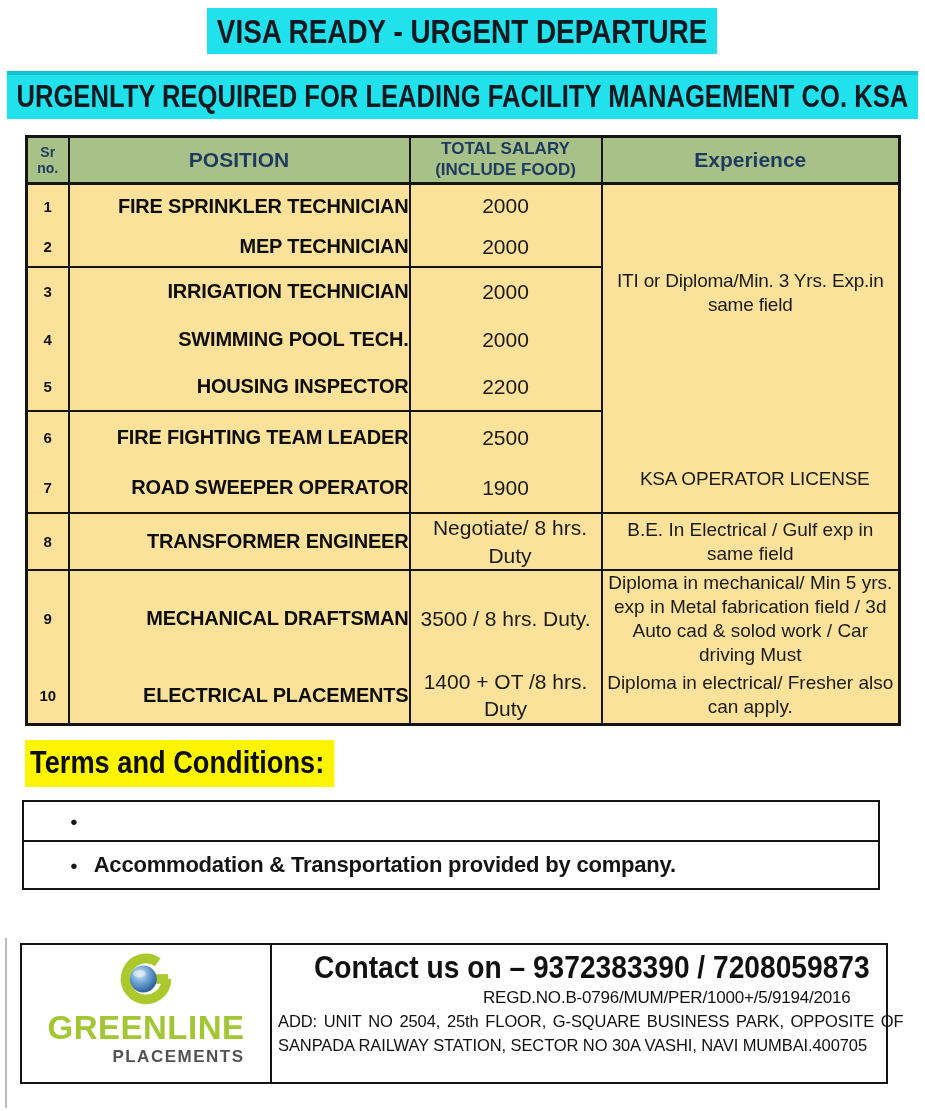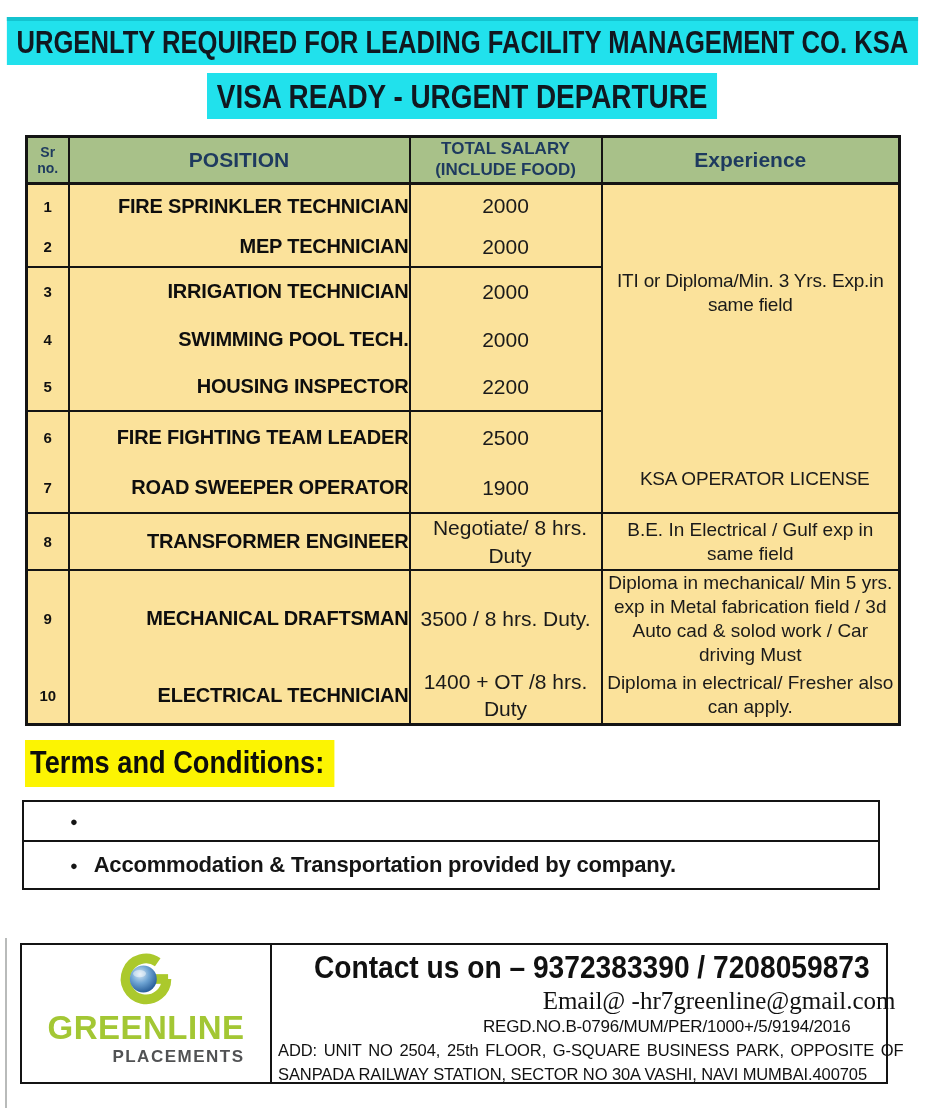--- a/index.html
+++ b/index.html
@@ -89,24 +89,24 @@
   
   .artifact-left{position:absolute;left:5px;top:938px;width:2px;height:170px;
                  background:#b9bbba;}
 </style>
 </head>
 <body>
 
 <div class="page">
 
   <div class="hl-wrap">
+    <div class="hl hl2">VISA READY - URGENT DEPARTURE</div>
+  </div>
+  <div class="hl-wrap">
     <div class="hl hl1">URGENLTY REQUIRED FOR LEADING FACILITY MANAGEMENT CO. KSA</div>
-  </div>
-  <div class="hl-wrap">
-    <div class="hl hl2">VISA READY - URGENT DEPARTURE</div>
   </div>
 
   <table class="jobs">
     <colgroup>
         <col class="c-sr">
         <col class="c-pos">
         <col class="c-sal">
         <col class="c-exp">
       </colgroup>
     <thead>
@@ -164,21 +164,21 @@
         <td class="expc">B.E. In Electrical / Gulf exp in same field</td>
       </tr>
       <tr class="h97">
         <td class="sr">9</td>
         <td class="pos">MECHANICAL DRAFTSMAN</td>
         <td class="sal">3500 / 8 hrs. Duty.</td>
         <td class="expc">Diploma in mechanical/ Min 5 yrs. exp in Metal fabrication field / 3d Auto cad &amp; solod work / Car driving Must</td>
       </tr>
       <tr class="h58">
         <td class="sr">10</td>
-        <td class="pos">ELECTRICAL TECHNICIAN</td>
+        <td class="pos">ELECTRICAL PLACEMENTS</td>
         <td class="sal">1400 + OT /8 hrs. Duty</td>
         <td class="expc">Diploma in electrical/ Fresher also can apply.</td>
       </tr>
     </tbody>
   </table>
 
   <div class="terms-h-wrap">
     <span class="terms-h">Terms and Conditions:</span>
   </div>
   <div class="terms-box">
@@ -206,20 +206,19 @@
         <circle cx="23.5" cy="26" r="12.5" fill="url(#globeGrad)"></circle>
         <ellipse cx="20" cy="21" rx="6" ry="3.4" fill="#ffffff" opacity="0.45"></ellipse>
       </svg>
       <div class="brand">
         <div class="b-name">GREENLINE</div>
         <div class="b-sub">PLACEMENTS</div>
       </div>
     </div>
     <div class="f-right">
       <div class="contact">Contact us on – 9372383390 / 7208059873</div>
-      <div class="email">Email@ -hr7greenline@gmail.com</div>
       <div class="regd">REGD.NO.B-0796/MUM/PER/1000+/5/9194/2016</div>
       <div class="addr">ADD: UNIT NO 2504, 25th FLOOR, G-SQUARE BUSINESS PARK, OPPOSITE OF SANPADA RAILWAY STATION, SECTOR NO 30A VASHI, NAVI MUMBAI.400705</div>
     </div>
   </div>
 
   <div class="artifact-left"></div>
 </div>
 
 </body></html>

